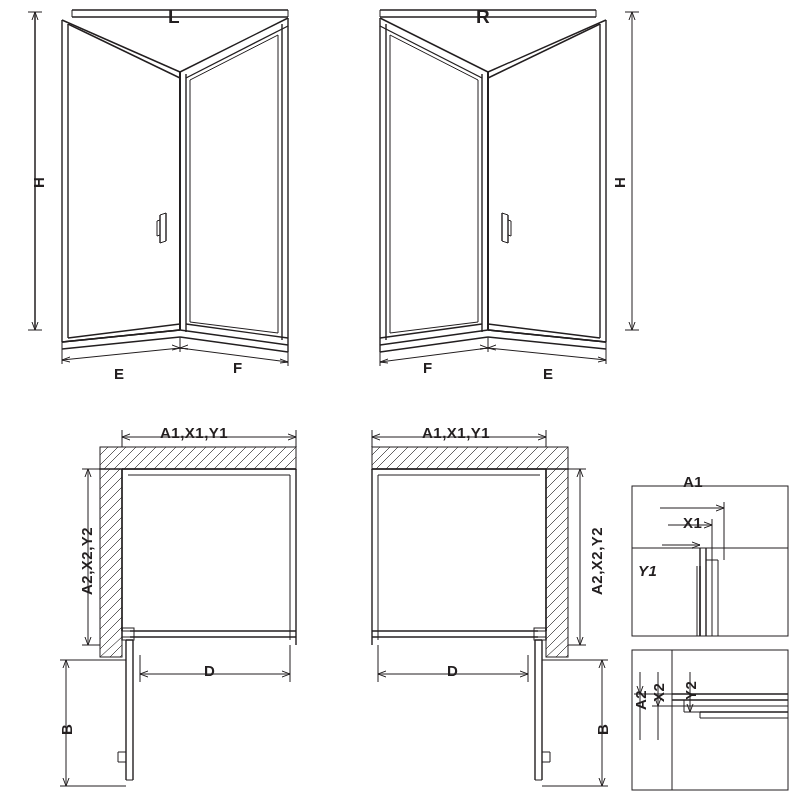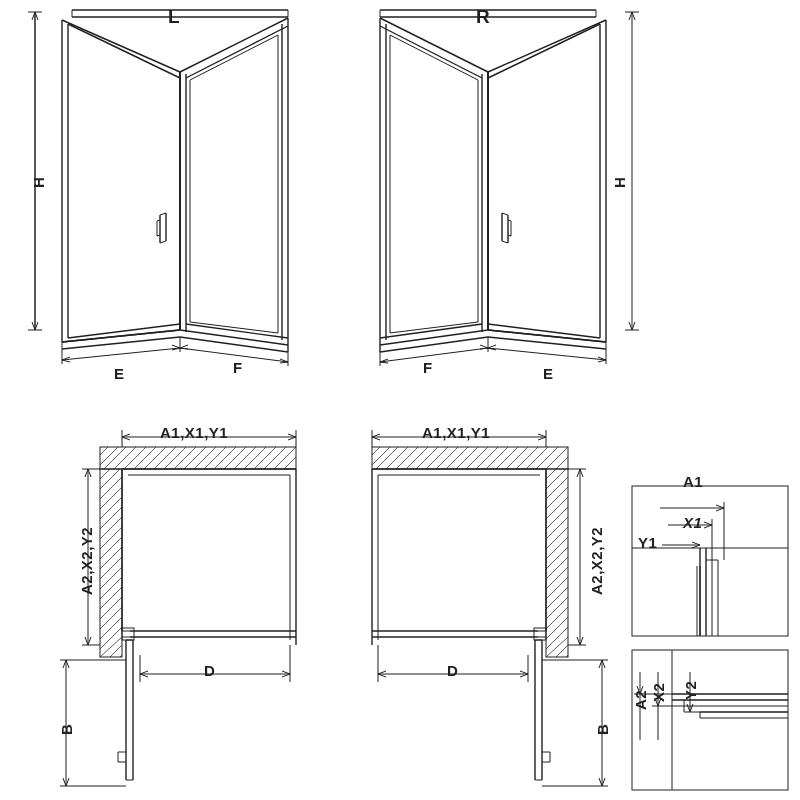--- a/index.html
+++ b/index.html
@@ -329,20 +329,20 @@
   <div class="lbl rot" style="left:78px;top:595px;">A2,X2,Y2</div>
   <div class="lbl rot" style="left:588px;top:595px;">A2,X2,Y2</div>
 
   <div class="lbl" style="left:204px;top:662px;">D</div>
   <div class="lbl" style="left:447px;top:662px;">D</div>
 
   <div class="lbl rot" style="left:58px;top:735px;">B</div>
   <div class="lbl rot" style="left:594px;top:735px;">B</div>
 
   <div class="lbl" style="left:683px;top:473px;">A1</div>
-  <div class="lbl" style="left:683px;top:514px;font-style:italic;">X1</div>
-  <div class="lbl" style="left:638px;top:534px;">Y1</div>
+  <div class="lbl" style="left:683px;top:514px;">X1</div>
+  <div class="lbl" style="left:638px;top:562px;font-style:italic;">Y1</div>
 
   <div class="lbl rot" style="left:632px;top:710px;">A2</div>
   <div class="lbl rot" style="left:650px;top:702px;">X2</div>
   <div class="lbl rot" style="left:682px;top:700px;">Y2</div>
 
 </div>
 
 </body></html>

